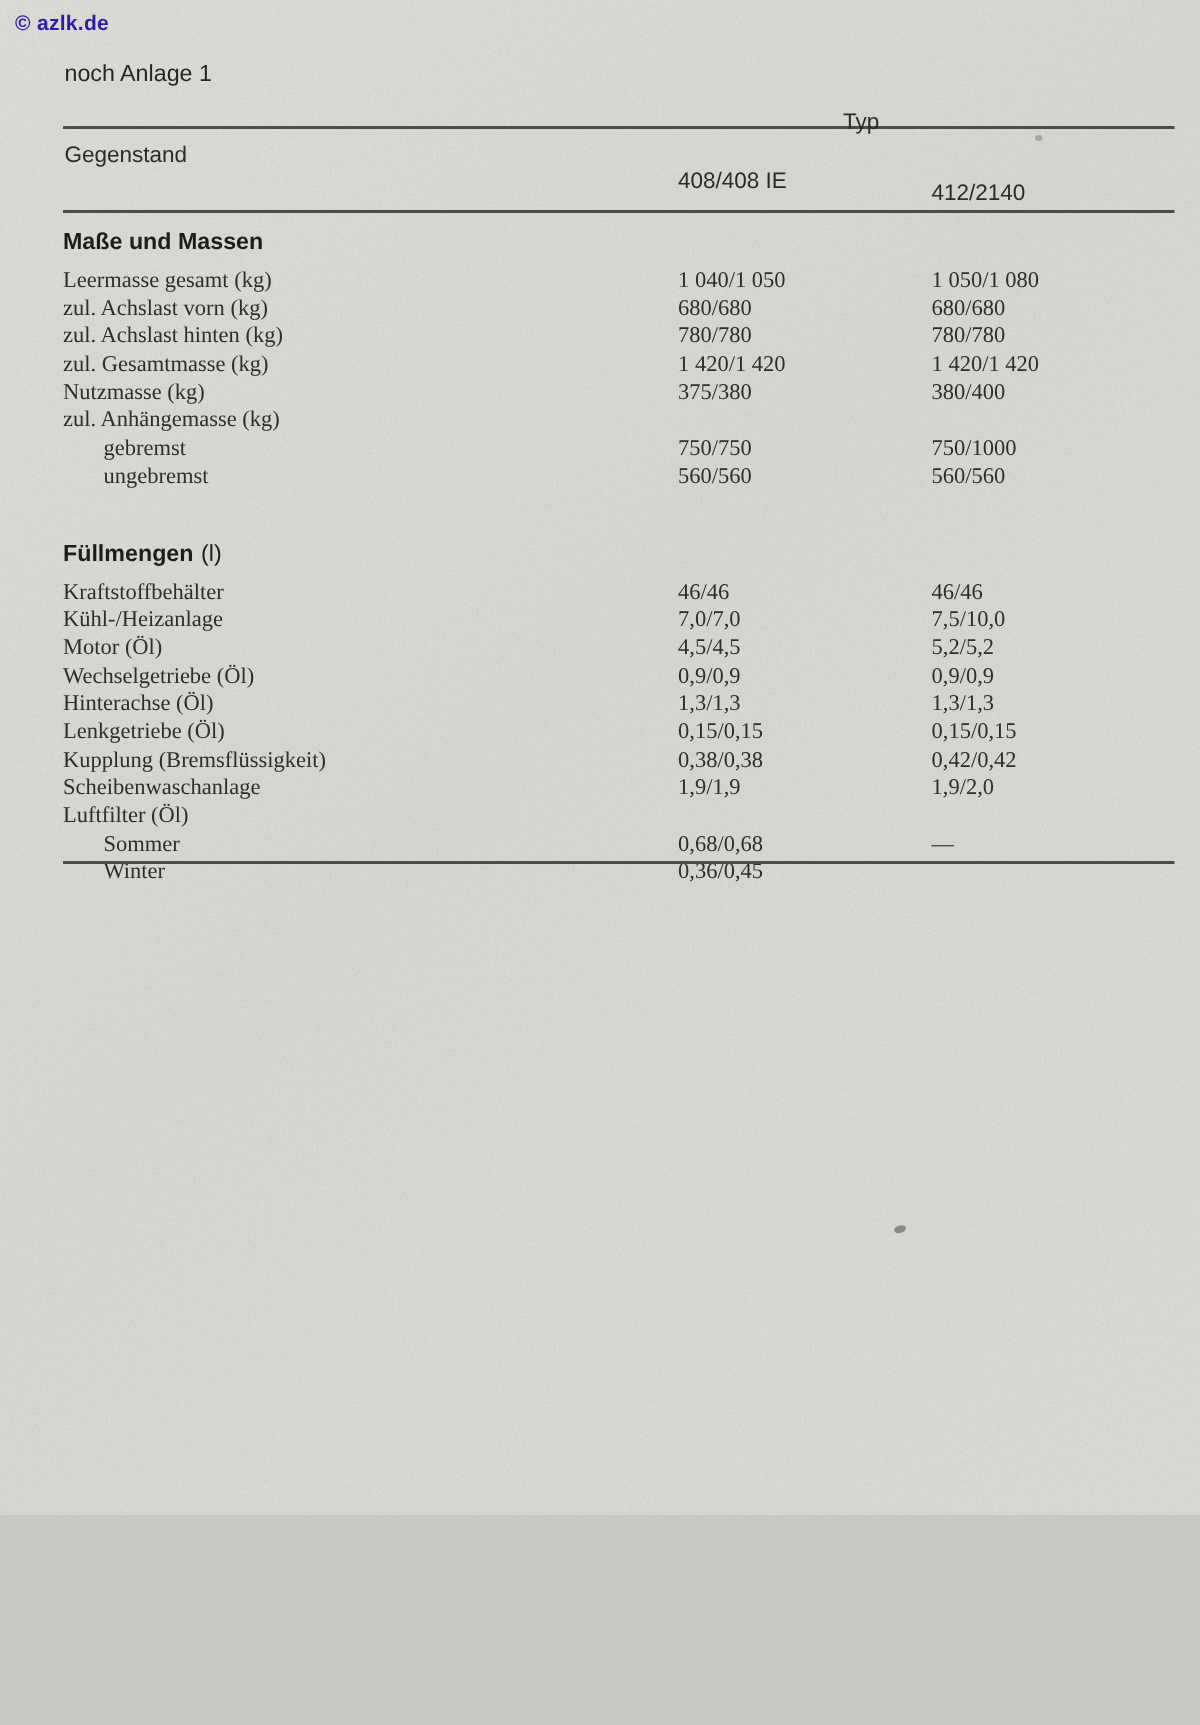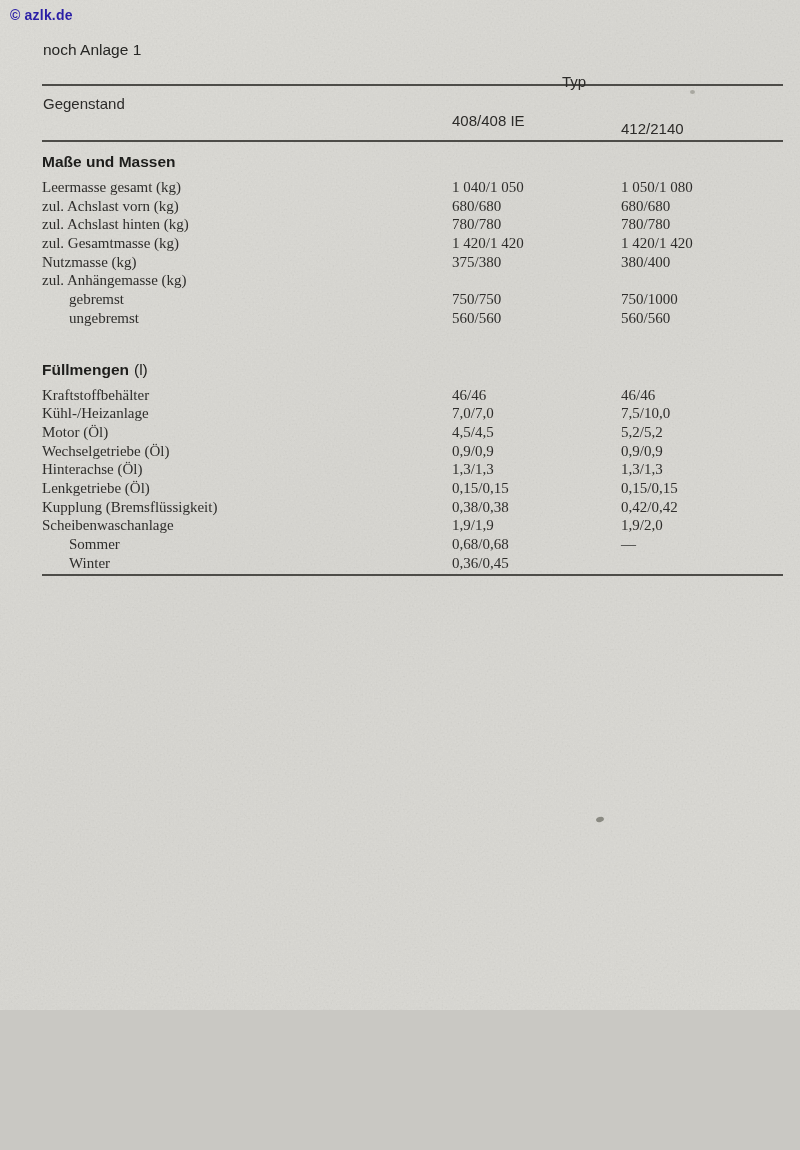--- a/index.html
+++ b/index.html
@@ -163,20 +163,25 @@
     <div class="cell v1">0,38/0,38</div>
     <div class="cell v2">0,42/0,42</div>
   </div>
 
   <div class="row">
     <div class="cell label">Scheibenwaschanlage</div>
     <div class="cell v1">1,9/1,9</div>
     <div class="cell v2">1,9/2,0</div>
   </div>
 
+  <div class="row">
+    <div class="cell label">Luftfilter (Öl)</div>
+    <div class="cell v1"></div>
+    <div class="cell v2"></div>
+  </div>
 
   <div class="row">
     <div class="cell label indent">Sommer</div>
     <div class="cell v1">0,68/0,68</div>
     <div class="cell v2">—</div>
   </div>
 
   <div class="row">
     <div class="cell label indent">Winter</div>
     <div class="cell v1">0,36/0,45</div>

